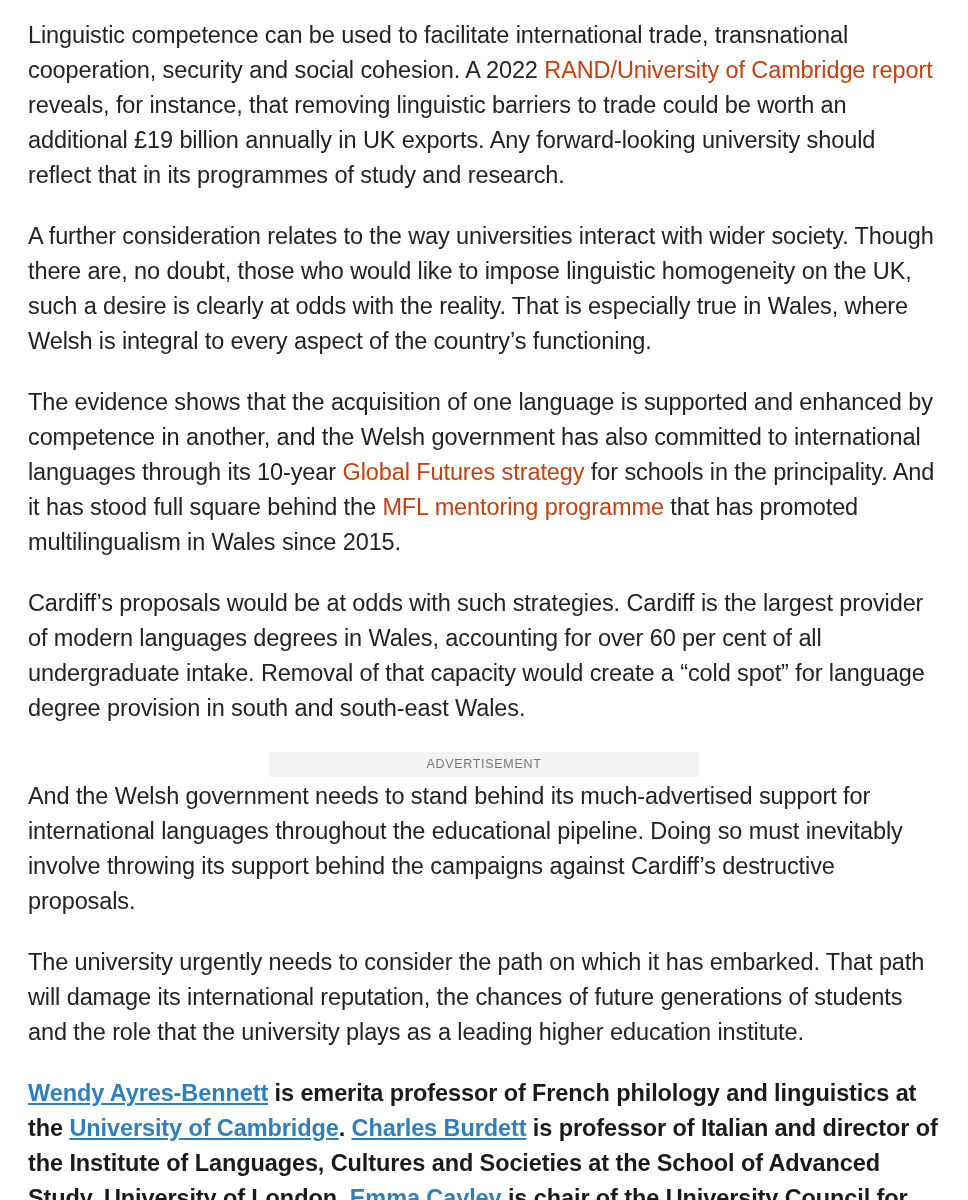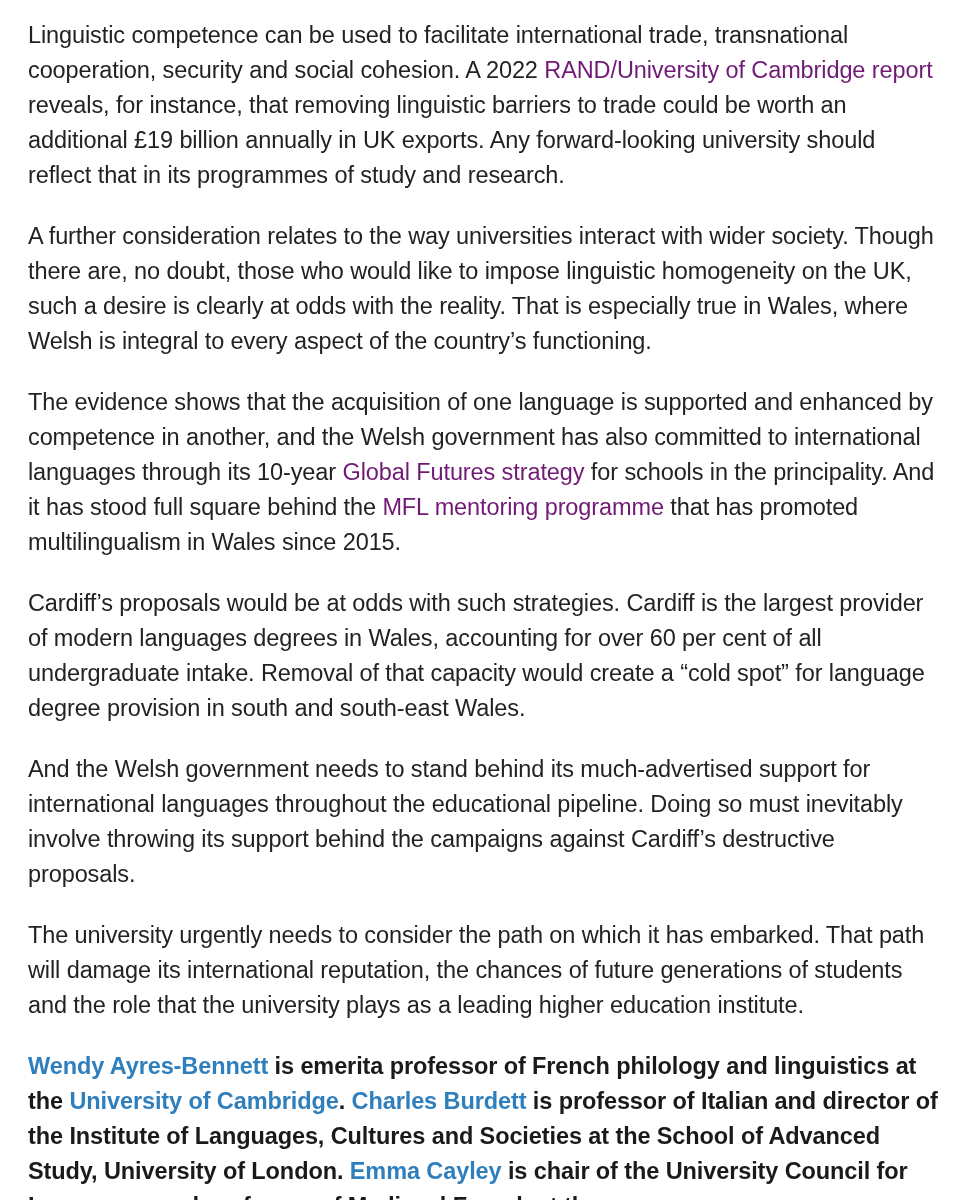--- a/index.html
+++ b/index.html
@@ -19,21 +19,21 @@
     width: 968px;
   }
   p.para {
     font-size: 23.5px;
     line-height: 35px;
     margin: 0 0 26px 0;
     color: #222222;
     letter-spacing: -0.1px;
   }
   a.link {
-    color: #701a75;
+    color: #c2410c;
     text-decoration: none;
   }
   .ad-slot {
     width: 100%;
     display: flex;
     justify-content: center;
     align-items: center;
     margin: 4px 0 2px 0;
   }
   .ad-label {
@@ -50,35 +50,39 @@
     font-size: 23.5px;
     line-height: 35px;
     margin: 10px 0 0 0;
     font-weight: bold;
     color: #1a1a1a;
     letter-spacing: -0.1px;
   }
   p.byline a.link {
     color: #2f7fbd;
     font-weight: bold;
+    text-decoration: underline;
   }
 </style>
 </head>
 <body>
 
 <div class="article">
 
   <p class="para"><span>Linguistic competence can be used to facilitate international trade, transnational cooperation, security and social cohesion. A 2022 </span><a class="link" href="#">RAND/University of Cambridge report</a><span> reveals, for instance, that removing linguistic barriers to trade could be worth an additional £19 billion annually in UK exports. Any forward-looking university should reflect that in its programmes of study and research.</span></p>
 
   <p class="para"><span>A further consideration relates to the way universities interact with wider society. Though there are, no doubt, those who would like to impose linguistic homogeneity on the UK, such a desire is clearly at odds with the reality. That is especially true in Wales, where Welsh is integral to every aspect of the country’s functioning.</span></p>
 
   <p class="para"><span>The evidence shows that the acquisition of one language is supported and enhanced by competence in another, and the Welsh government has also committed to international languages through its 10-year </span><a class="link" href="#">Global Futures strategy</a><span> for schools in the principality. And it has stood full square behind the </span><a class="link" href="#">MFL mentoring programme</a><span> that has promoted multilingualism in Wales since 2015.</span></p>
 
   <p class="para"><span>Cardiff’s proposals would be at odds with such strategies. Cardiff is the largest provider of modern languages degrees in Wales, accounting for over 60 per cent of all undergraduate intake. Removal of that capacity would create a “cold spot” for language degree provision in south and south-east Wales.</span></p>
 
+  <div class="ad-slot">
+    <div class="ad-label">ADVERTISEMENT</div>
+  </div>
 
   <p class="para"><span>And the Welsh government needs to stand behind its much-advertised support for international languages throughout the educational pipeline. Doing so must inevitably involve throwing its support behind the campaigns against Cardiff’s destructive proposals.</span></p>
 
   <p class="para"><span>The university urgently needs to consider the path on which it has embarked. That path will damage its international reputation, the chances of future generations of students and the role that the university plays as a leading higher education institute.</span></p>
 
   <p class="byline"><a class="link" href="#">Wendy Ayres-Bennett</a><span> is emerita professor of French philology and linguistics at the </span><a class="link" href="#">University of Cambridge</a><span>. </span><a class="link" href="#">Charles Burdett</a><span> is professor of Italian and director of the Institute of Languages, Cultures and Societies at the School of Advanced Study, University of London. </span><a class="link" href="#">Emma Cayley</a><span> is chair of the University Council for Languages and professor of Medieval French at the </span></p>
 
 </div>
 
 </body></html>

